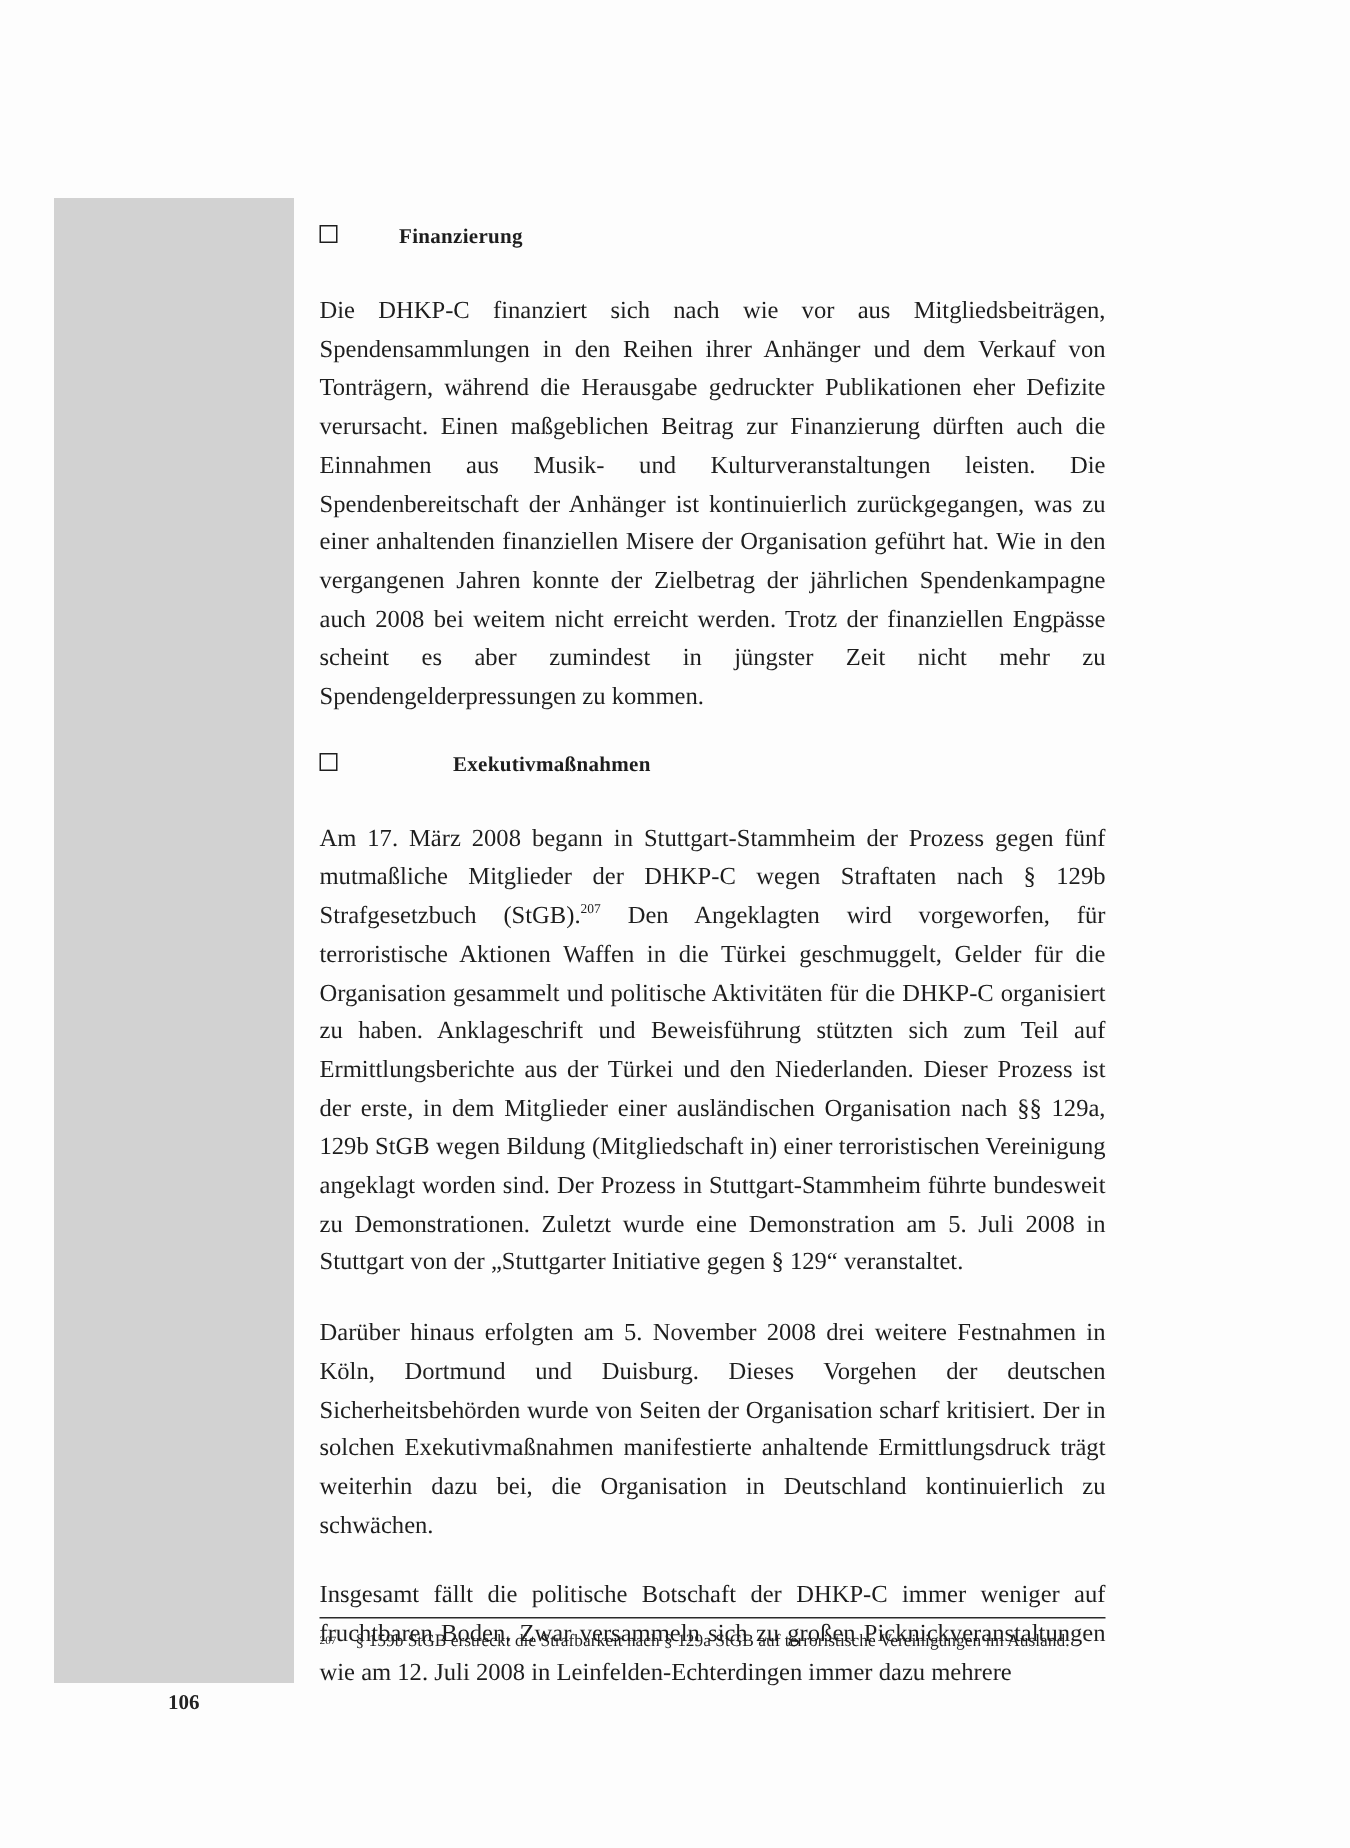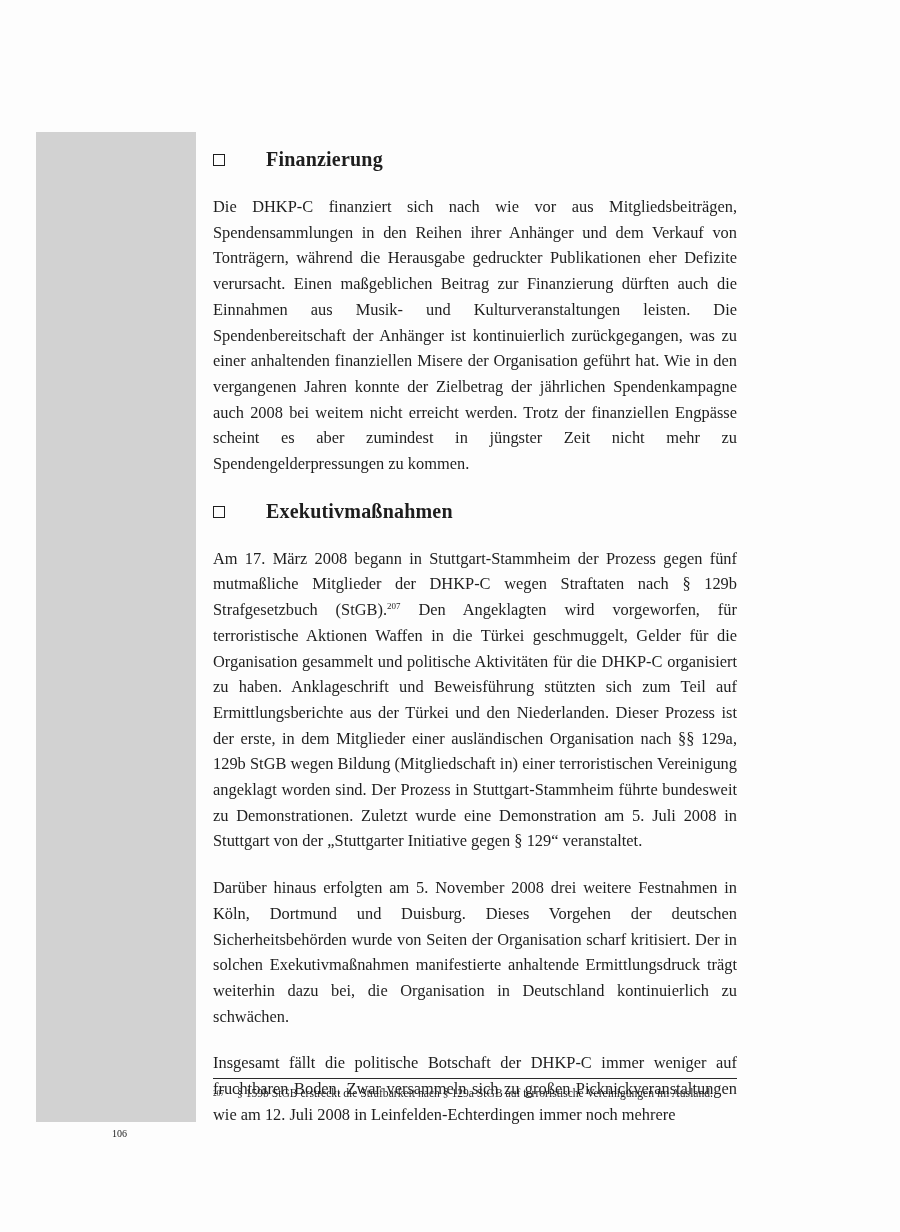--- a/index.html
+++ b/index.html
@@ -28,26 +28,27 @@
     position: absolute;
     left: 213px;
     top: 146px;
     width: 524px;
   }
   .heading-row {
     display: flex;
     align-items: baseline;
     margin: 0 0 22px 0;
     font-weight: bold;
-    font-size: 20px;
+    font-size: 14px;
     line-height: 26px;
     letter-spacing: 0.2px;
   }
   section + section .heading-row {
     margin-top: 20px;
+    gap: 36px;
   }
   .bullet {
     display: inline-block;
     width: 10px;
     height: 10px;
     border: 1.4px solid #1e1e1e;
     margin-right: 41px;
     flex: 0 0 auto;
     position: relative;
     top: 0px;
@@ -87,22 +88,23 @@
     vertical-align: top;
   }
   .fn-text {
     flex: 1 1 auto;
     text-align: justify;
   }
   .page-number {
     position: absolute;
     left: 112px;
     top: 1128px;
-    font-size: 10px;
+    font-size: 14px;
     color: #222222;
+    font-weight: bold;
   }
 </style>
 </head>
 <body>
 
 <div class="page">
 
   <div class="margin-block"></div>
 
   <div class="content">
@@ -115,21 +117,21 @@
       <p class="para"><span>Die DHKP-C finanziert sich nach wie vor aus Mitgliedsbeiträgen, Spendensammlungen in den Reihen ihrer Anhänger und dem Verkauf von Tonträgern, während die Herausgabe gedruckter Publikationen eher Defizite verursacht. Einen maßgeblichen Beitrag zur Finanzierung dürften auch die Einnahmen aus Musik- und Kulturveranstaltungen leisten. Die Spendenbereitschaft der Anhänger ist kontinuierlich zurückgegangen, was zu einer anhaltenden finanziellen Misere der Organisation geführt hat. Wie in den vergangenen Jahren konnte der Zielbetrag der jährlichen Spendenkampagne auch 2008 bei weitem nicht erreicht werden. Trotz der finanziellen Engpässe scheint es aber zumindest in jüngster Zeit nicht mehr zu Spendengelderpressungen zu kommen.</span></p>
     </section>
 
     <section>
       <div class="heading-row">
         <span class="bullet"></span>
         <span class="heading-text">Exekutivmaßnahmen</span>
       </div>
       <p class="para"><span>Am 17. März 2008 begann in </span><b>Stuttgart-Stammheim</b><span> der Prozess gegen fünf mutmaßliche Mitglieder der DHKP-C wegen Straftaten nach § 129b Strafgesetzbuch (StGB).</span><sup>207</sup><span> Den Angeklagten wird vorgeworfen, für terroristische Aktionen Waffen in die Türkei geschmuggelt, Gelder für die Organisation gesammelt und politische Aktivitäten für die DHKP-C organisiert zu haben. Anklageschrift und Beweisführung stützten sich zum Teil auf Ermittlungsberichte aus der Türkei und den Niederlanden. Dieser Prozess ist der erste, in dem Mitglieder einer ausländischen Organisation nach §§ 129a, 129b StGB wegen Bildung (Mitgliedschaft in) einer terroristischen Vereinigung angeklagt worden sind. Der Prozess in </span><b>Stuttgart-Stammheim</b><span> führte bundesweit zu Demonstrationen. Zuletzt wurde eine Demonstration am 5. Juli 2008 in </span><b>Stuttgart</b><span> von der „Stuttgarter Initiative gegen § 129“ veranstaltet.</span></p>
       <p class="para"><span>Darüber hinaus erfolgten am 5. November 2008 drei weitere Festnahmen in Köln, Dortmund und Duisburg. Dieses Vorgehen der deutschen Sicherheitsbehörden wurde von Seiten der Organisation scharf kritisiert. Der in solchen Exekutivmaßnahmen manifestierte anhaltende Ermittlungsdruck trägt weiterhin dazu bei, die Organisation in Deutschland kontinuierlich zu schwächen.</span></p>
-      <p class="para"><span>Insgesamt fällt die politische Botschaft der DHKP-C immer weniger auf fruchtbaren Boden. Zwar versammeln sich zu großen Picknickveranstaltungen wie am 12. Juli 2008 in </span><b>Leinfelden-Echterdingen</b><span> immer noch mehrere</span></p>
+      <p class="para"><span>Insgesamt fällt die politische Botschaft der DHKP-C immer weniger auf fruchtbaren Boden. Zwar versammeln sich zu großen Picknickveranstaltungen wie am 12. Juli 2008 in </span><b>Leinfelden-Echterdingen</b><span> immer dazu mehrere</span></p>
     </section>
 
   </div>
 
   <div class="footnote">
     <div class="fn-row">
       <span class="fn-marker">207</span>
       <span class="fn-text">§ 159b StGB erstreckt die Strafbarkeit nach § 129a StGB auf terroristische Vereinigungen im Ausland.</span>
     </div>
   </div>

